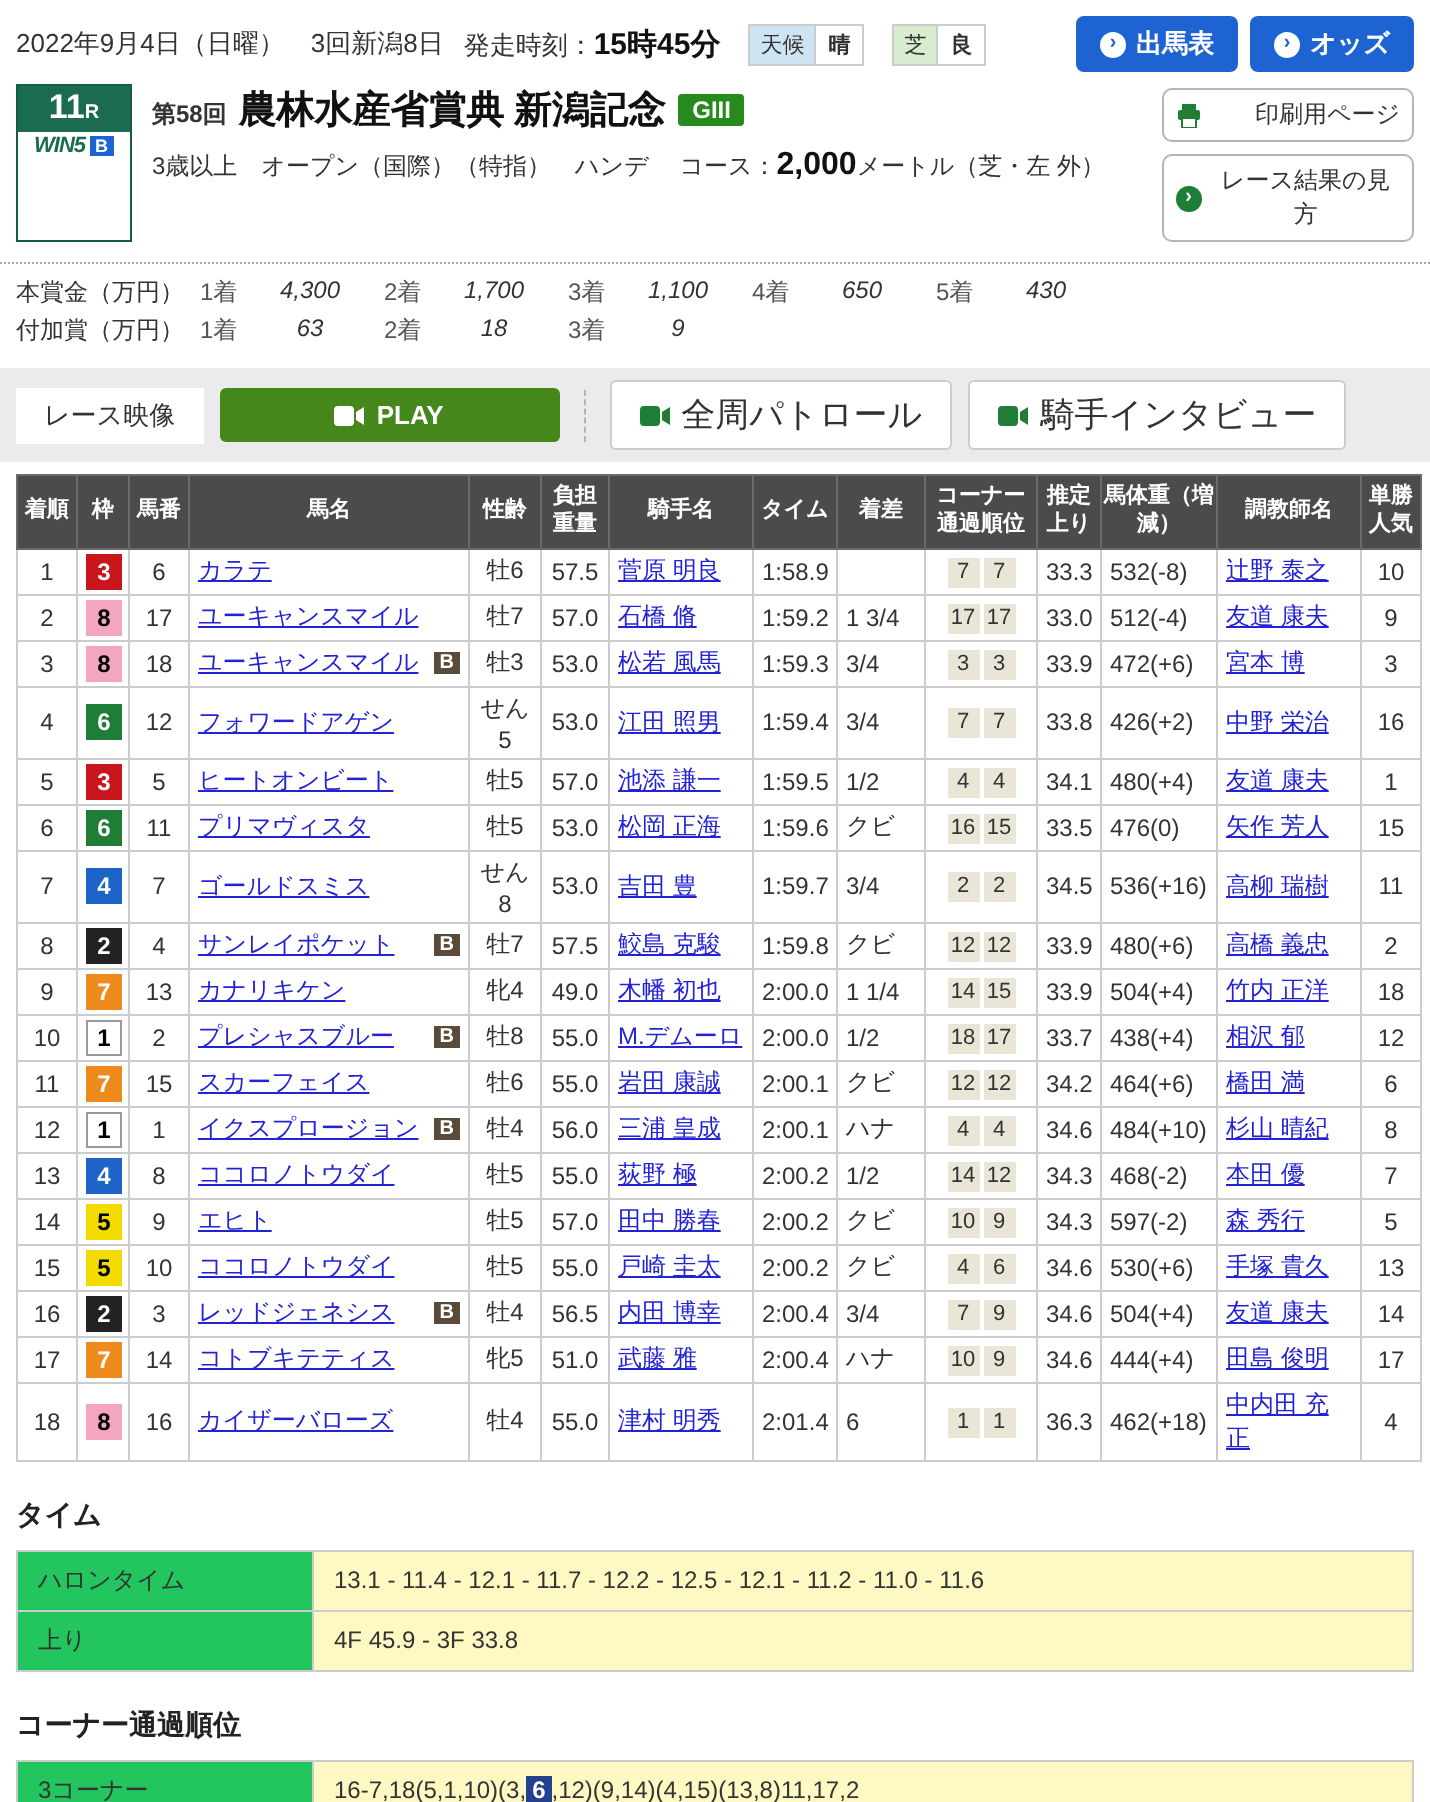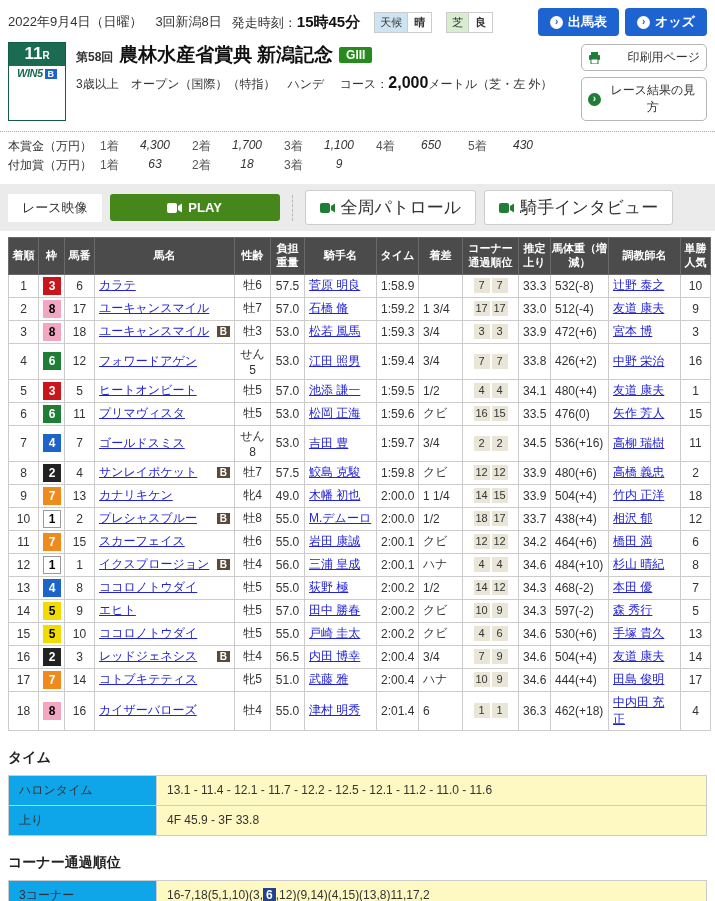--- a/index.html
+++ b/index.html
@@ -90,21 +90,21 @@
   .w6 { background:#1f7d36; color:#fff; }
   .w7 { background:#ef8a1d; color:#fff; }
   .w8 { background:#f2a6c2; color:#000; }
   .bmark { background:#5a4a3a; color:#fff; font-size:10px; font-weight:bold; padding:0 3px; flex:none; }
   .cbox { display:inline-block; min-width:16px; height:15px; line-height:15px; background:#e9e6d7;
     text-align:center; font-size:11px; margin:0 1px; color:#333; }
 
   
   .section-h { font-size:14px; font-weight:bold; color:#222; margin:18px 0 8px 0; }
   table.info { width:100%; border-collapse:collapse; }
-  table.info th { width:148px; background:#0ea5e9; border:1px solid #ccc; font-weight:normal;
+  table.info th { width:148px; background:#22c55e; border:1px solid #ccc; font-weight:normal;
     text-align:left; padding:6px 10px; font-size:12px; color:#333; }
   table.info td { border:1px solid #ccc; padding:6px 10px; font-size:12px; color:#333; background:#fef9c3; }
   .hl6 { display:inline-block; background:#23418e; color:#fff; padding:0 3px; font-weight:bold; }
 </style>
 </head>
 <body>
 
 <div class="topbar">
   <span class="dateline">2022年9月4日（日曜）　3回新潟8日</span>
   <span class="dateline">

